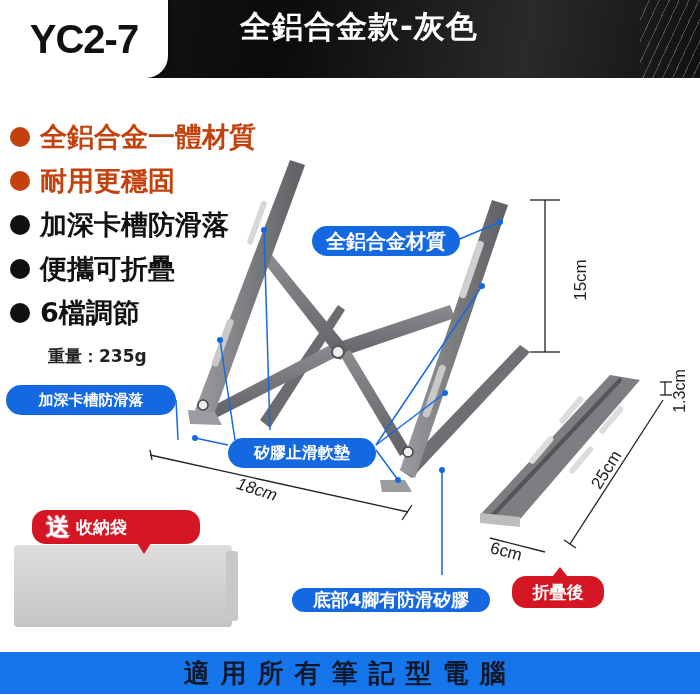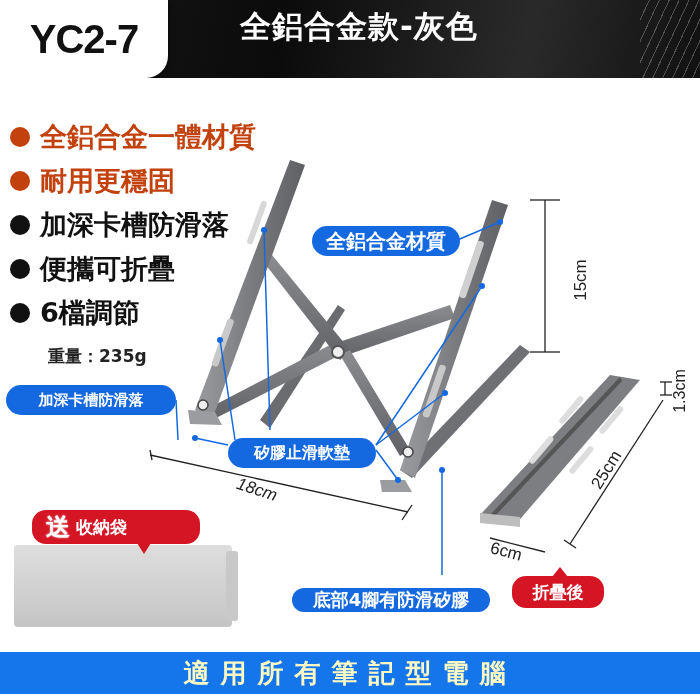--- a/index.html
+++ b/index.html
@@ -47,21 +47,21 @@
   .dim { position: absolute; font-family: "Liberation Sans", sans-serif; color: #222; font-size: 17px; }
   .dim-15 { left: 560px; top: 270px; transform: rotate(-90deg); }
   .dim-13 { left: 658px; top: 382px; transform: rotate(-90deg); font-size: 16px; }
   .dim-25 { left: 586px; top: 460px; transform: rotate(-58deg); }
   .dim-18 { left: 236px; top: 480px; transform: rotate(18deg); font-style: italic; }
   .dim-6 { left: 490px; top: 542px; transform: rotate(15deg); }
 
   
   .footer { position: absolute; left: 0; top: 652px; width: 700px; height: 42px; background: #1476ea;
     display: flex; align-items: center; justify-content: center; }
-  .footer span { color: #fef9c3; font-weight: 700; font-size: 26px; letter-spacing: 11px; }
+  .footer span { color: #0f172a; font-weight: 700; font-size: 26px; letter-spacing: 11px; }
 
   svg.art { position: absolute; left: 0; top: 0; z-index: 2; pointer-events: none; }
 </style>
 </head>
 <body>
 
 <div class="page">
 
   <div class="header">
     <div class="model-tag">

